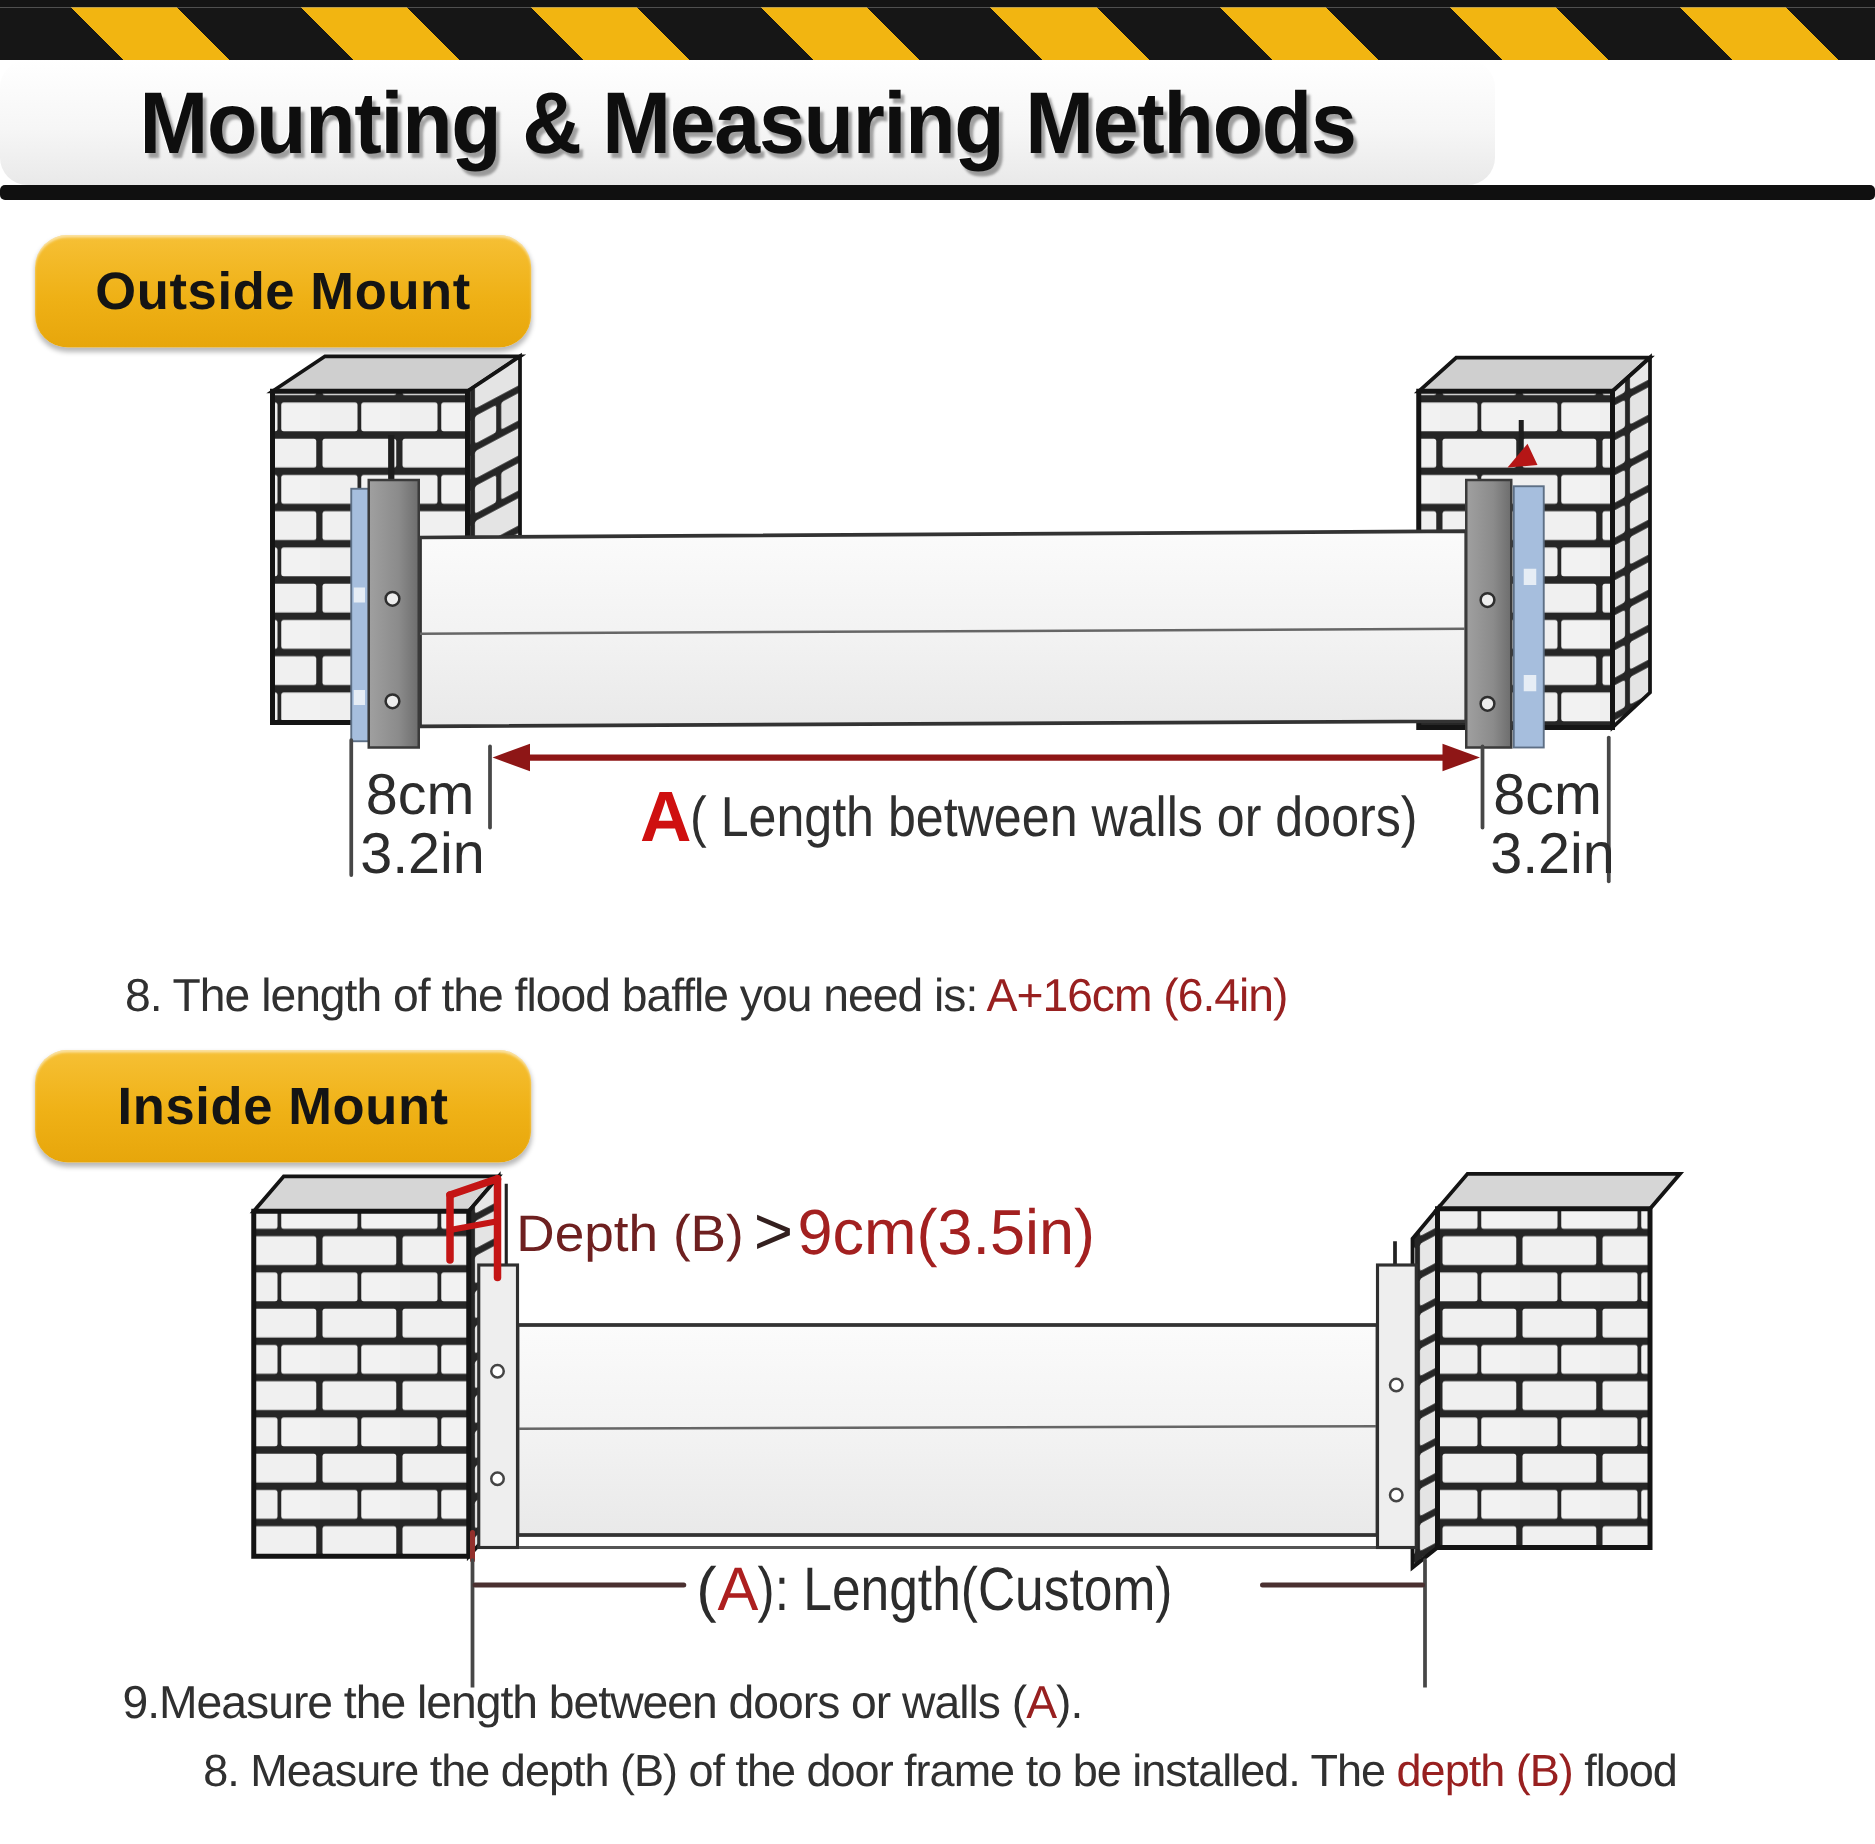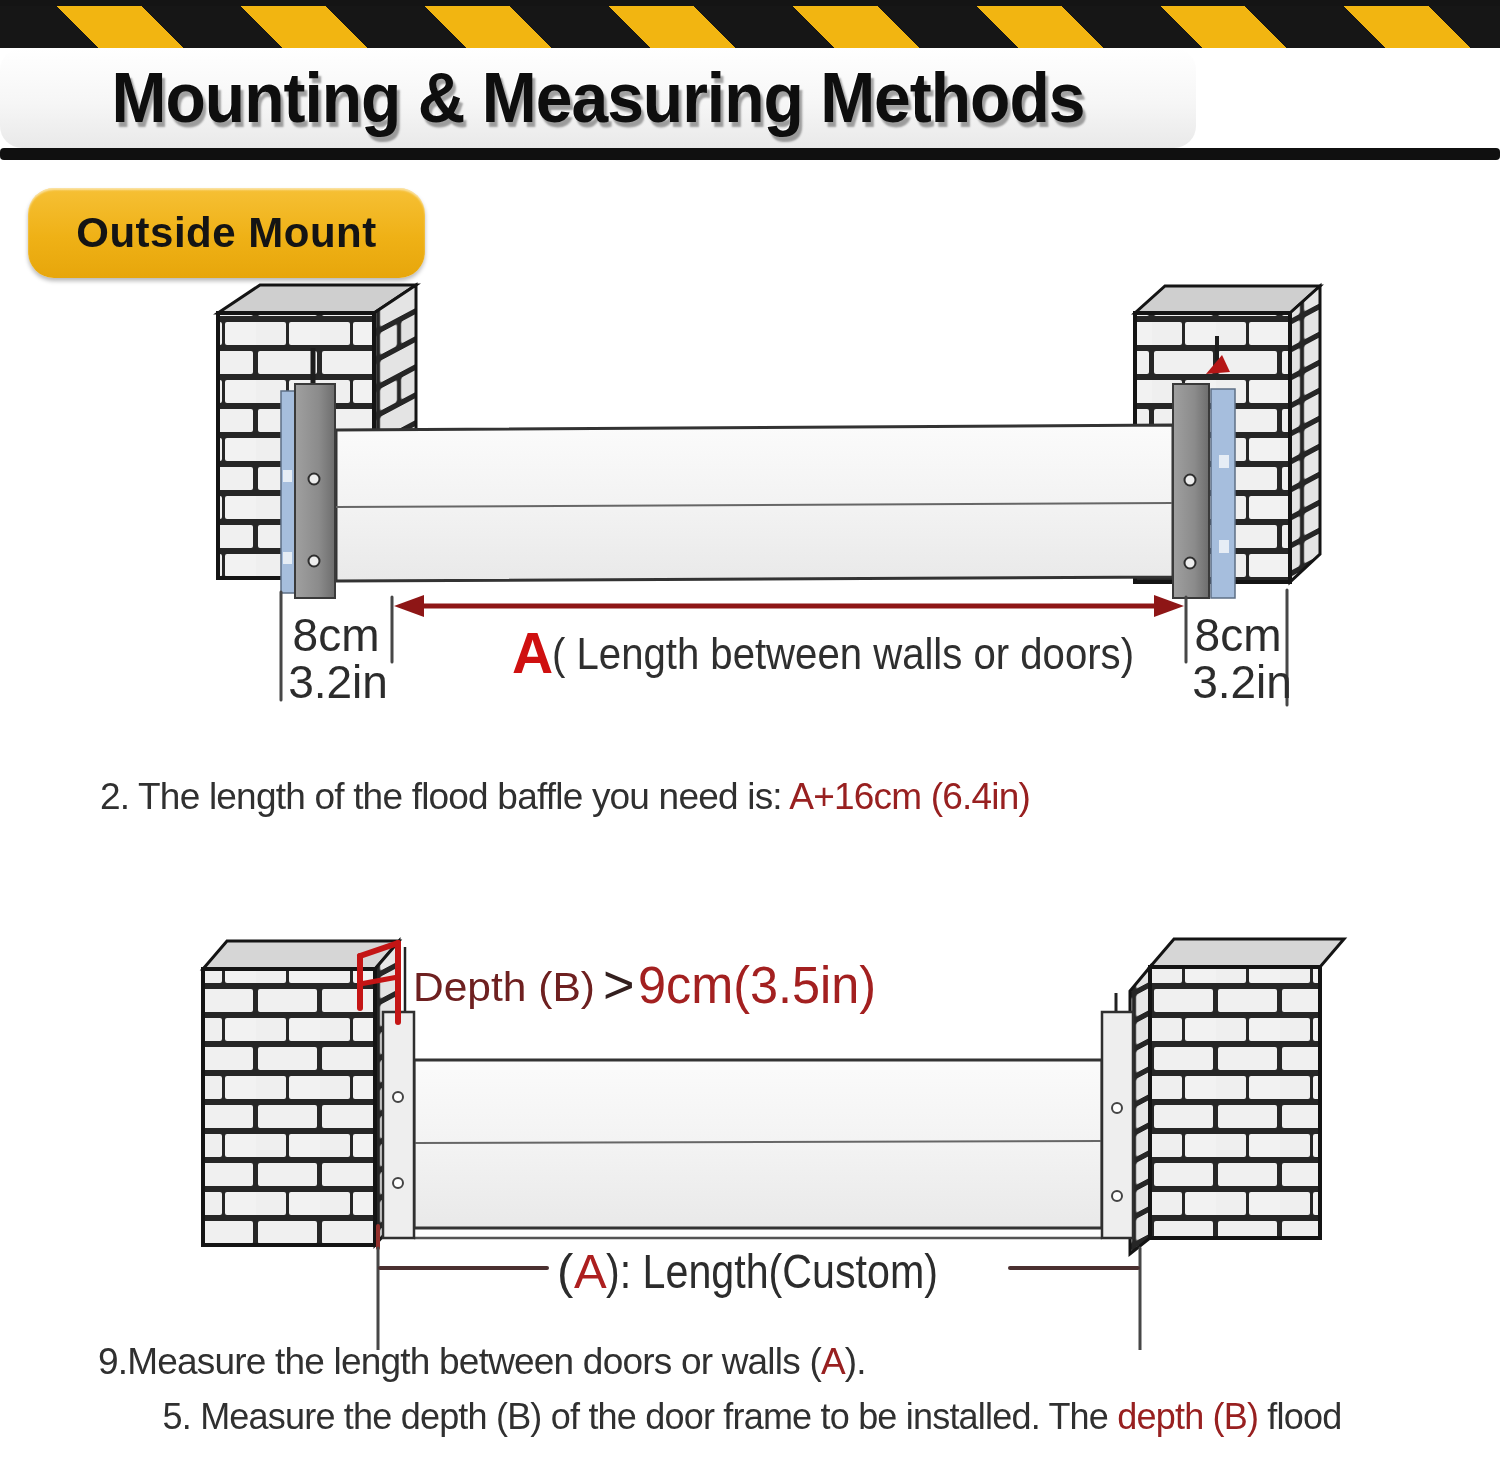--- a/index.html
+++ b/index.html
@@ -43,20 +43,23 @@
 
   <div class="top-black"></div>
   <div class="hazard"></div>
   <div class="title-band">
     <span class="ttl">Mounting &amp; Measuring Methods</span>
   </div>
   <div class="black-bar"></div>
 
   <div class="mount-badge" id="badge-outside">
     <span>Outside Mount</span>
+  </div>
+  <div class="mount-badge" id="badge-inside">
+    <span>Inside Mount</span>
   </div>
 
   <svg class="diagram" style="top:270px" width="1500" height="440" viewBox="0 270 1500 440">
     <defs>
       <pattern id="bricks" width="64" height="58" patternUnits="userSpaceOnUse">
         <rect width="64" height="58" fill="#262626"></rect>
         <rect x="2" y="3" width="59" height="23" rx="2" fill="#f0f0f0"></rect>
         <rect x="-29" y="32" width="59" height="23" rx="2" fill="#efefef"></rect>
         <rect x="33" y="32" width="59" height="23" rx="2" fill="#f2f2f2"></rect>
       </pattern>
@@ -126,21 +129,21 @@
       <polygon points="1184,606 1154,595 1154,617" fill="#8e1616"></polygon>
     </g>
     <text x="336" y="651" text-anchor="middle" font-size="46" fill="#2c2c2c">8cm</text>
     <text x="338" y="698" text-anchor="middle" font-size="46" fill="#2c2c2c">3.2in</text>
     <text x="1238" y="651" text-anchor="middle" font-size="46" fill="#2c2c2c">8cm</text>
     <text x="1242" y="698" text-anchor="middle" font-size="46" fill="#2c2c2c">3.2in</text>
     <text x="512" y="673" font-size="57" font-weight="800" fill="#cf1010">A</text>
     <text x="552" y="669" font-size="45" fill="#2f2f2f" textLength="582" lengthAdjust="spacingAndGlyphs">( Length between walls or doors)</text>
   </svg>
 
-  <div class="step" id="out-step2"><span>2. The length of the flood baffle you need is: </span><span class="red">A+16cm (6.4in)</span></div>
+  <div class="step" id="out-step2"><span>8. The length of the flood baffle you need is: </span><span class="red">A+16cm (6.4in)</span></div>
 
   <svg class="diagram" style="top:920px" width="1500" height="430" viewBox="0 920 1500 430">
 
     <g>
       <polygon points="203,969 375,969 399,941 227,941" fill="#d6d6d6" stroke="#141414" stroke-width="3"></polygon>
       <polygon points="375,969 399,941 399,1218 375,1245" fill="url(#bricksSide)" stroke="#141414" stroke-width="3"></polygon>
       <rect x="203" y="969" width="172" height="276" fill="url(#bricks)" stroke="#141414" stroke-width="4"></rect>
     </g>
 
     <g>
@@ -185,15 +188,15 @@
       <line x1="1140" y1="1248" x2="1140" y2="1352" stroke="#474747" stroke-width="3"></line>
       <line x1="380" y1="1268" x2="547" y2="1268" stroke="#4a3030" stroke-width="4"></line>
       <line x1="1010" y1="1268" x2="1138" y2="1268" stroke="#4a3030" stroke-width="4"></line>
     </g>
     <text x="557" y="1288" font-size="49" fill="#2c2c2c">(</text>
     <text x="574" y="1288" font-size="49" fill="#ad1f1f">A</text>
     <text x="606" y="1288" font-size="49" fill="#2c2c2c" textLength="332" lengthAdjust="spacingAndGlyphs">): Length(Custom)</text>
   </svg>
 
   <div class="step" id="in-step1"><span>9.Measure the length between doors or walls (</span><span class="red">A</span><span>).</span></div>
-  <div class="step centered" id="in-step2a"><span>5. Measure the depth (B) of the door frame to be installed. The </span><span class="red">depth (B)</span><span> flood</span></div>
+  <div class="step centered" id="in-step2a"><span>8. Measure the depth (B) of the door frame to be installed. The </span><span class="red">depth (B)</span><span> flood</span></div>
 
 </div>
 
 </body></html>

